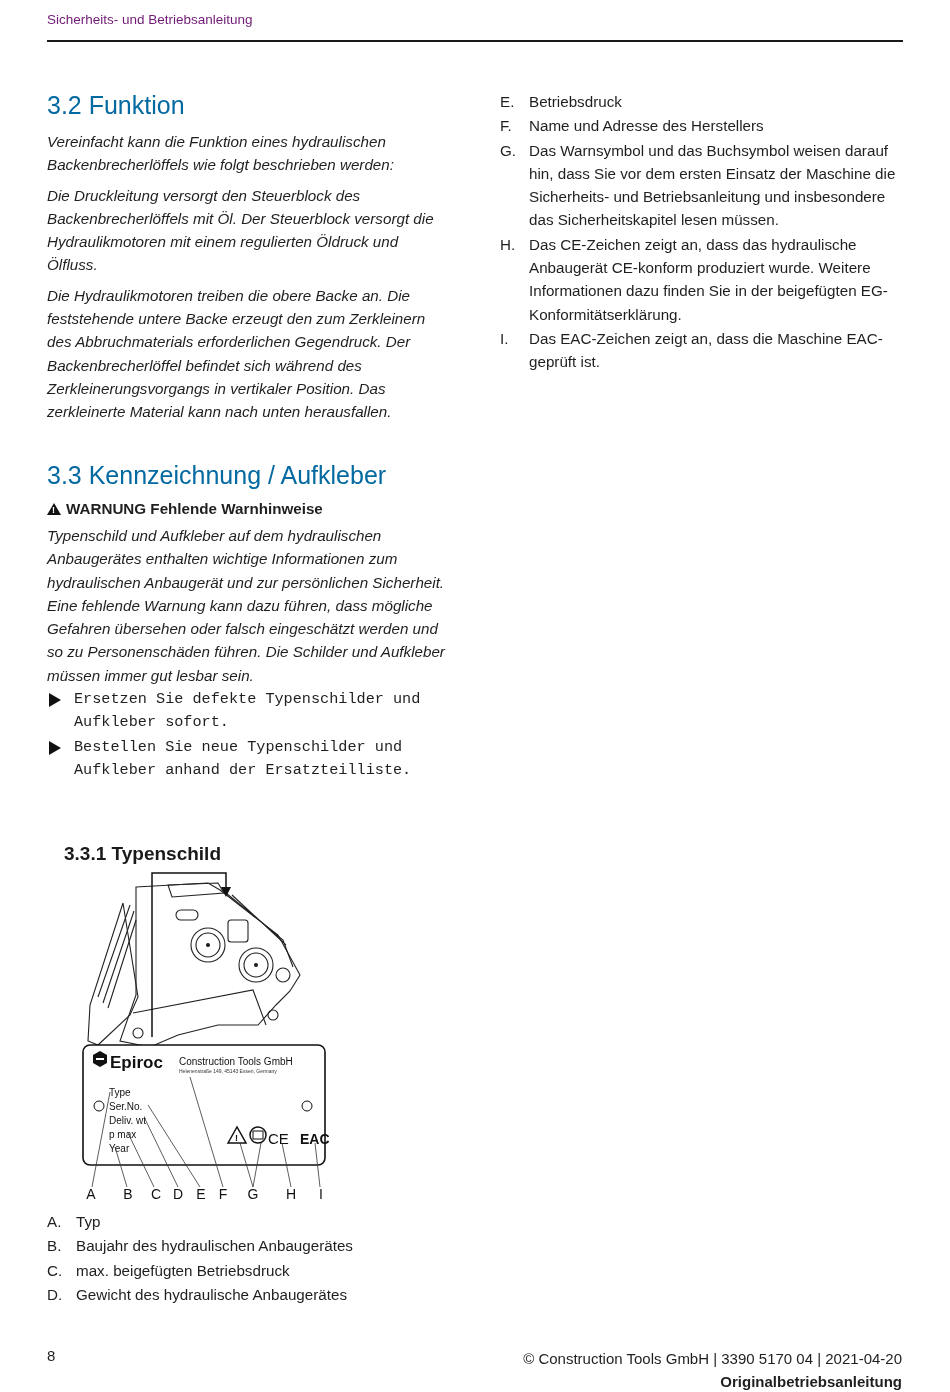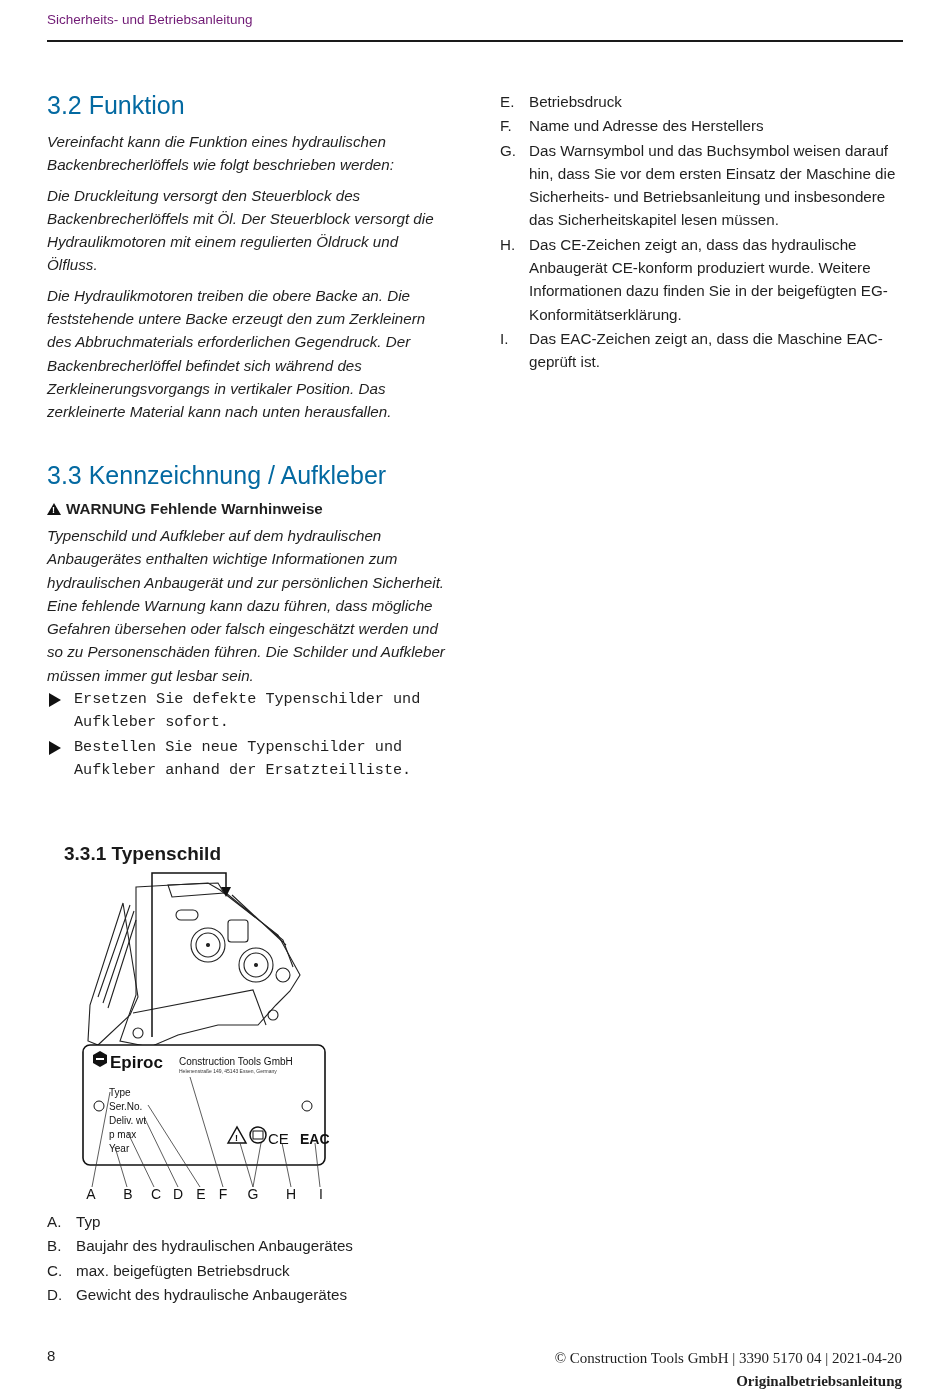--- a/index.html
+++ b/index.html
@@ -16,21 +16,21 @@
   .warn-tri::after { content: "!"; position: absolute; left: -2px; top: 2px; font-size: 9px; color: #fff; font-weight: bold; }
   .bullet { display: flex; font-size: 15.2px; line-height: 23.3px; margin: 0 0 1px 0; font-family: Liberation Mono, monospace; }
   .bullet .arrow { width: 0; height: 0; border-top: 7px solid transparent; border-bottom: 7px solid transparent; border-left: 12px solid #111; margin: 5px 13px 0 2px; flex-shrink: 0; }
   .legend-item { display: flex; font-size: 15.2px; line-height: 23.3px; margin: 0 0 1px 0; }
   .legend-item .letter { width: 29px; flex-shrink: 0; }
   .section-33 { position: absolute; left: 47px; top: 460px; width: 405px; }
   .section-331 { position: absolute; left: 47px; top: 826px; }
   .figure { position: absolute; left: 78px; top: 865px; width: 260px; height: 340px; }
   .legend-left { position: absolute; left: 47px; top: 1210px; width: 420px; }
   .footer-page { position: absolute; left: 47px; top: 1347px; font-size: 15px; }
-  .footer-right { position: absolute; right: 48px; top: 1347px; text-align: right; font-size: 15px; line-height: 23px; font-family: Liberation Serif, serif; }
+  .footer-right { position: absolute; right: 48px; top: 1347px; text-align: right; font-size: 15px; line-height: 23px; }
   .footer-right .doc-type { font-weight: bold; }
 </style>
 </head>
 <body>
 
 <div class="page-header">Sicherheits- und Betriebsanleitung</div>
 <div class="header-rule"></div>
 
 <div class="col-left">
   <h2>3.2 Funktion</h2>

